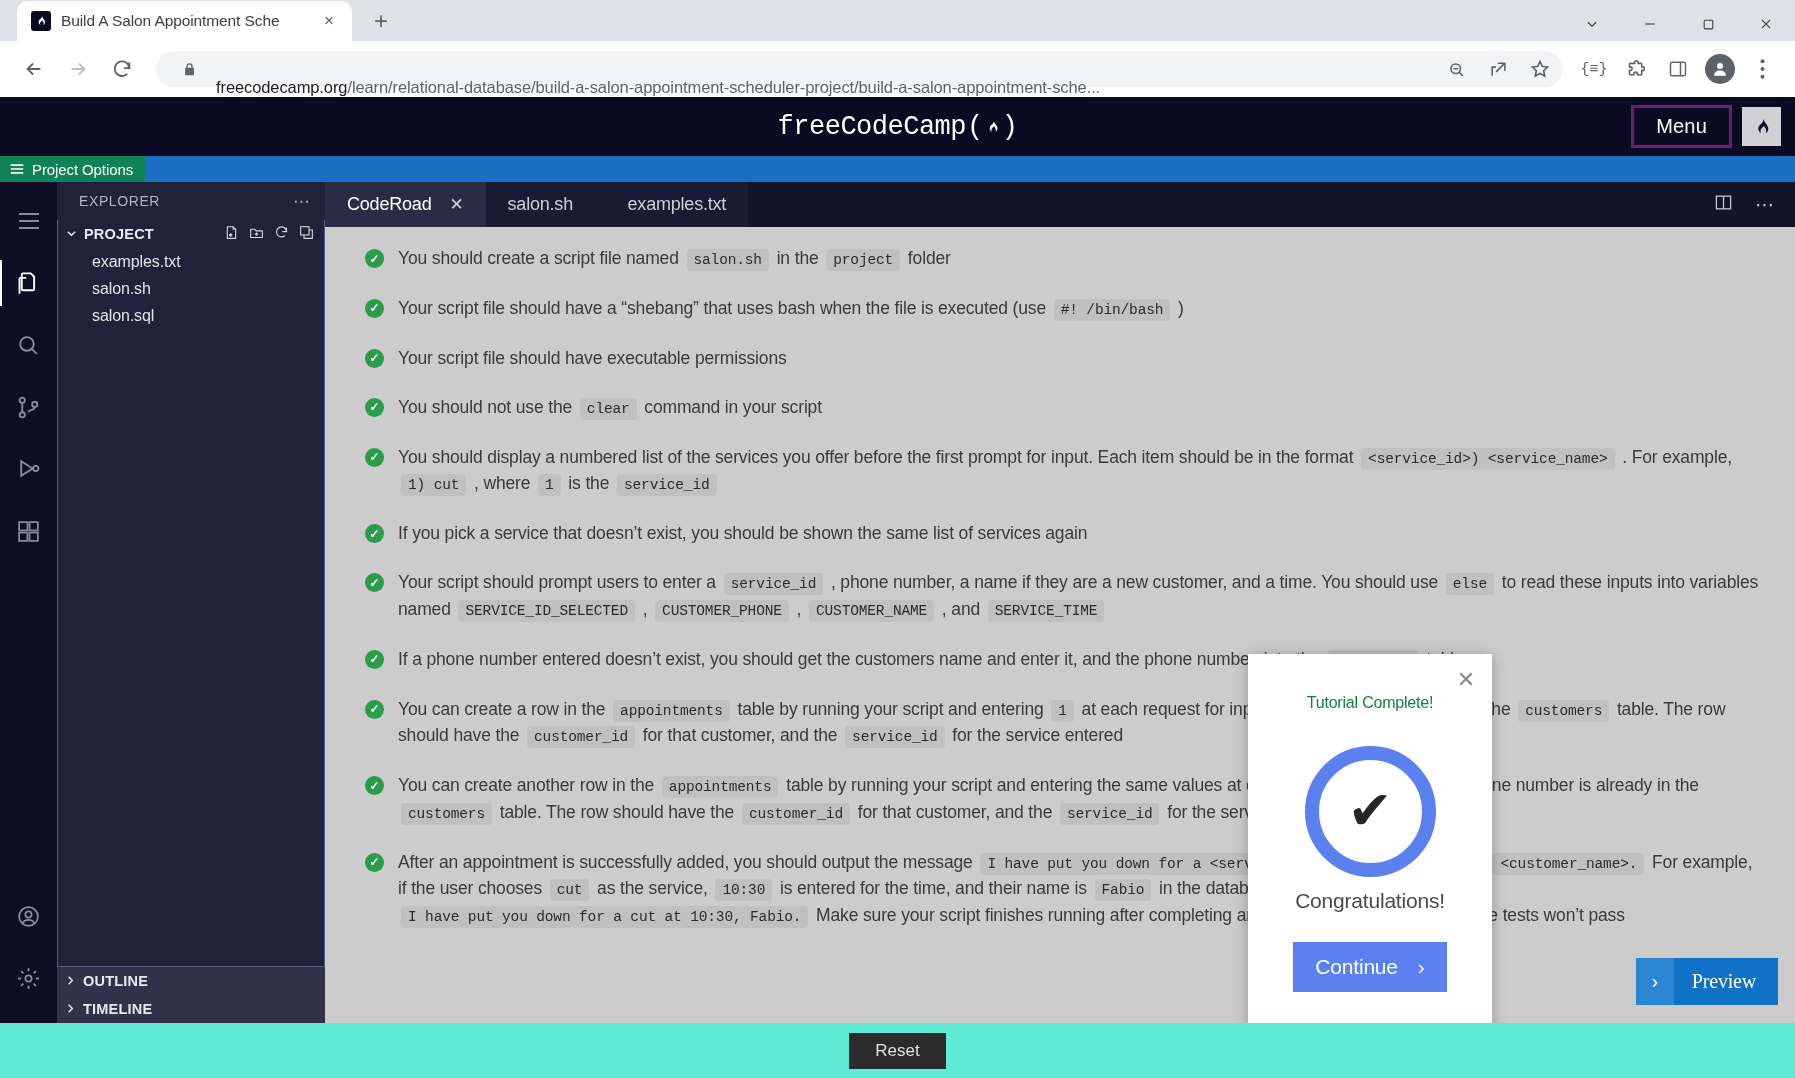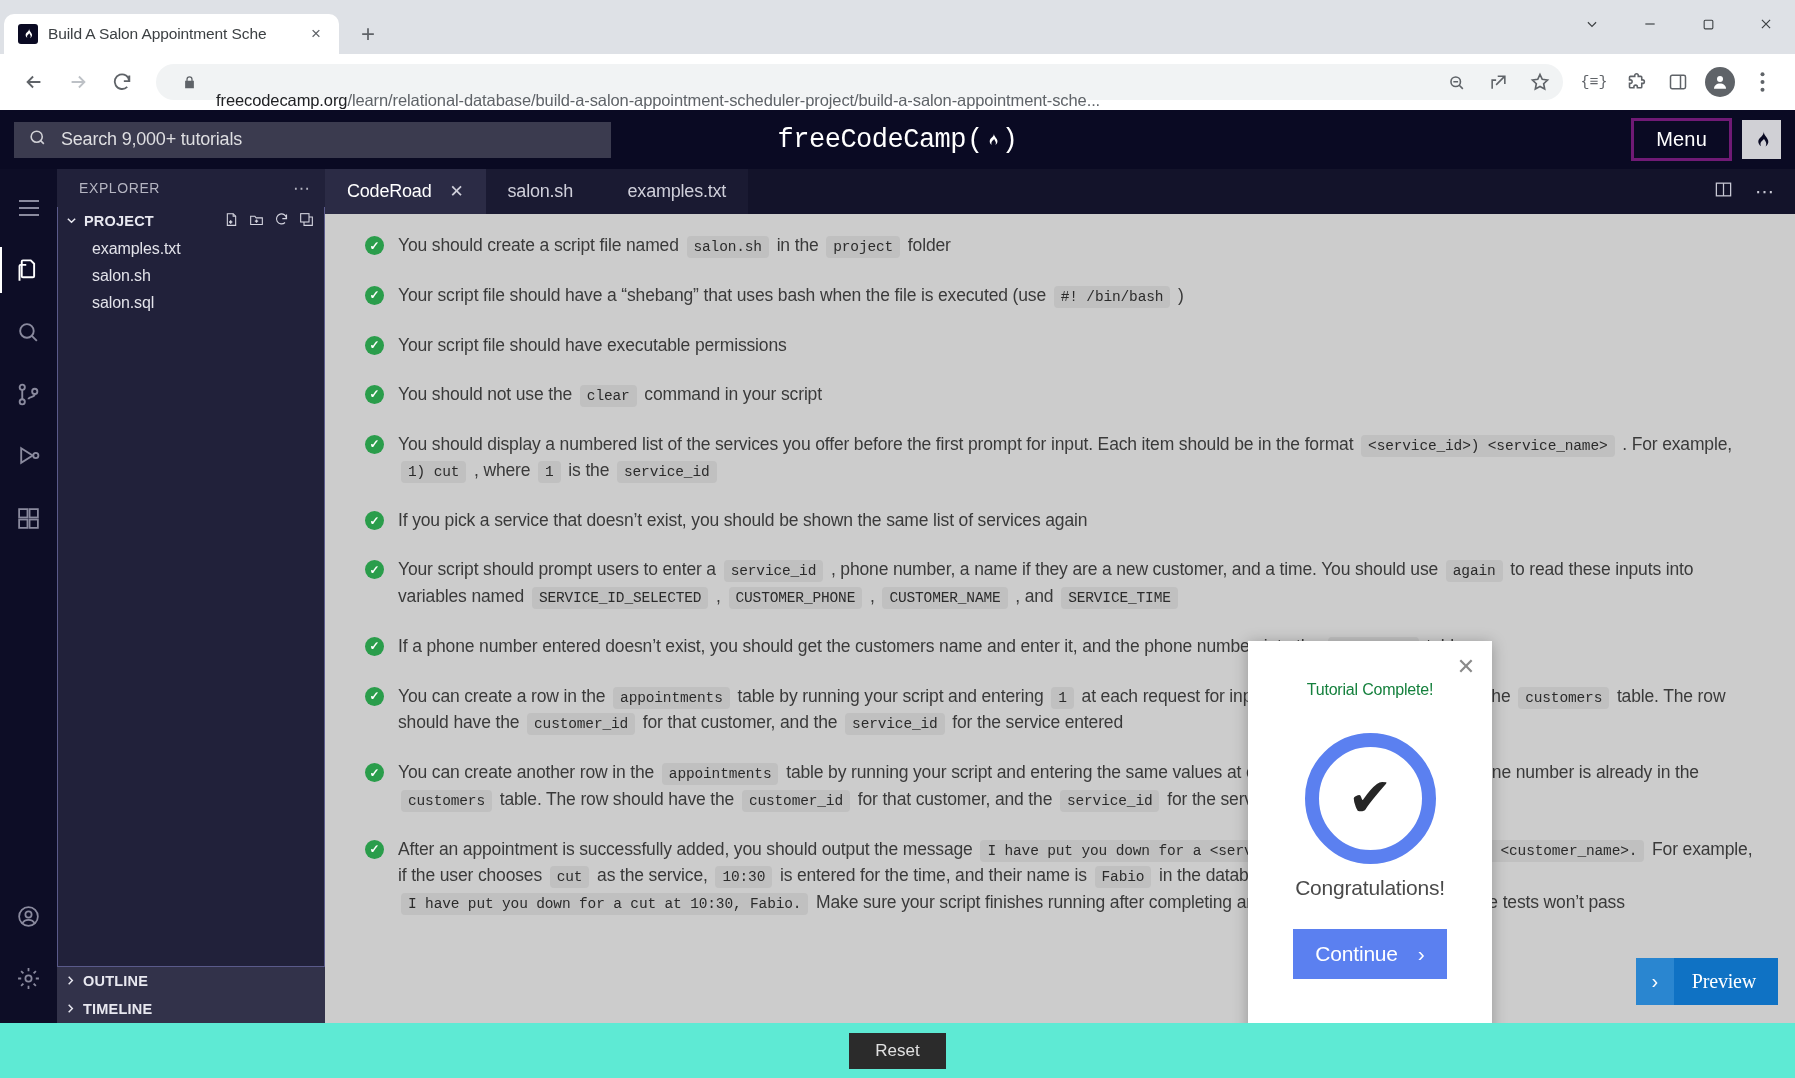--- a/index.html
+++ b/index.html
@@ -6,22 +6,22 @@
   html, body {
     width: 1795px; height: 1078px;
     font-family: "Liberation Sans", sans-serif;
     background: #ffffff; overflow: hidden;
   }
 
   
   .browser { width: 1795px; height: 1078px; display: flex; flex-direction: column; }
 
   .tabstrip {
-    height: 54px; background: #dee1e6; display: flex; align-items: flex-end;
-    padding-left: 4px; position: relative; flex: none;
+    height: 41px; background: #dee1e6; display: flex; align-items: flex-end;
+    padding-left: 17px; position: relative; flex: none;
   }
   .btab {
     height: 40px; width: 335px; background: #ffffff;
     border-radius: 10px 10px 0 0; display: flex; align-items: center;
     padding: 0 10px 0 14px; gap: 10px; position: relative;
   }
   .fcc-favicon {
     width: 20px; height: 20px; background: #0a0a23; border-radius: 3px;
     display: flex; align-items: center; justify-content: center; flex: none;
   }
@@ -342,49 +342,50 @@
           <circle cx="2" cy="2" r="1.8"></circle>
           <circle cx="2" cy="9" r="1.8"></circle>
           <circle cx="2" cy="16" r="1.8"></circle>
         </svg>
     </div>
   </div>
 
   <div class="page">
 
     <div class="fcc-header">
-      <div class="fcc-search">
-        <span class="sicon">
-          <svg width="19" height="19" viewBox="0 0 24 24" fill="none" stroke="currentColor" stroke-width="2">
-              <circle cx="11" cy="11" r="7"></circle>
-              <path d="M20 20l-4.3-4.3"></path>
-            </svg>
-        </span>
-        <span class="stext">Search 9,000+ tutorials</span>
-      </div>
       <div class="fcc-logo">
         <span>freeCodeCamp</span>
           <span>(</span>
           <span style="display:inline-flex;">
             <svg width="17" height="22" viewBox="0 0 24 24" fill="#ffffff">
               <path d="M13.8 2c.4 2.3-.6 4.2-2.1 5.8-1.4 1.5-3.3 2.9-3.7 5.1-.4 2.4.9 4.7 3 5.9-1-1.6-.9-3.7.4-5.1.9-1 2.2-1.7 2.8-3 .5 1.5 1.7 2.5 2.2 4 .5 1.5.2 3.2-.7 4.4 2.2-1.2 3.6-3.7 3.1-6.2-.5-2.8-2.8-4.6-4.1-7-.5-1-.8-2-.9-3.9z"></path>
             </svg>
           </span>
           <span>)</span>
       </div>
       <div class="fcc-right">
         <button class="fcc-menu-btn">Menu</button>
         <div class="fcc-avatar">
           <svg width="22" height="22" viewBox="0 0 24 24" fill="#0a0a23">
               <path d="M13.8 2c.4 2.3-.6 4.2-2.1 5.8-1.4 1.5-3.3 2.9-3.7 5.1-.4 2.4.9 4.7 3 5.9-1-1.6-.9-3.7.4-5.1.9-1 2.2-1.7 2.8-3 .5 1.5 1.7 2.5 2.2 4 .5 1.5.2 3.2-.7 4.4 2.2-1.2 3.6-3.7 3.1-6.2-.5-2.8-2.8-4.6-4.1-7-.5-1-.8-2-.9-3.9z"></path>
             </svg>
         </div>
       </div>
     </div>
 
+    <div class="proj-bar">
+      <div class="proj-opts">
+        <span>
+          <svg width="14" height="12" viewBox="0 0 18 14" stroke="currentColor" stroke-width="2">
+              <path d="M1 2h16M1 7h16M1 12h16"></path>
+            </svg>
+        </span>
+        <span>Project Options</span>
+      </div>
+    </div>
 
     <div class="vscode">
       <div class="vs-body">
 
         <div class="activity-bar">
           <div class="act-icon">
             <svg width="22" height="18" viewBox="0 0 22 18" stroke="currentColor" stroke-width="1.8">
                 <path d="M1 2h20M1 9h20M1 16h20"></path>
               </svg>
           </div>
@@ -537,21 +538,21 @@
                 <div class="task">
                   <span class="chk">✓</span>
                   <span class="task-txt">You should display a numbered list of the services you offer before the first prompt for input. Each item should be in the format <code>&lt;service_id&gt;) &lt;service_name&gt;</code> . For example, <code>1) cut</code> , where <code>1</code> is the <code>service_id</code></span>
                 </div>
                 <div class="task">
                   <span class="chk">✓</span>
                   <span class="task-txt">If you pick a service that doesn’t exist, you should be shown the same list of services again</span>
                 </div>
                 <div class="task">
                   <span class="chk">✓</span>
-                  <span class="task-txt">Your script should prompt users to enter a <code>service_id</code> , phone number, a name if they are a new customer, and a time. You should use <code>again</code> to read these inputs into variables named <code>SERVICE_ID_SELECTED</code> , <code>CUSTOMER_PHONE</code> , <code>CUSTOMER_NAME</code> , and <code>SERVICE_TIME</code></span>
+                  <span class="task-txt">Your script should prompt users to enter a <code>service_id</code> , phone number, a name if they are a new customer, and a time. You should use <code>else</code> to read these inputs into variables named <code>SERVICE_ID_SELECTED</code> , <code>CUSTOMER_PHONE</code> , <code>CUSTOMER_NAME</code> , and <code>SERVICE_TIME</code></span>
                 </div>
                 <div class="task">
                   <span class="chk">✓</span>
                   <span class="task-txt">If a phone number entered doesn’t exist, you should get the customers name and enter it, and the phone number, into the <code>customers</code> table</span>
                 </div>
                 <div class="task">
                   <span class="chk">✓</span>
                   <span class="task-txt">You can create a row in the <code>appointments</code> table by running your script and entering <code>1</code> at each request for input if that phone number isn’t in the <code>customers</code> table. The row should have the <code>customer_id</code> for that customer, and the <code>service_id</code> for the service entered</span>
                 </div>
                 <div class="task">

